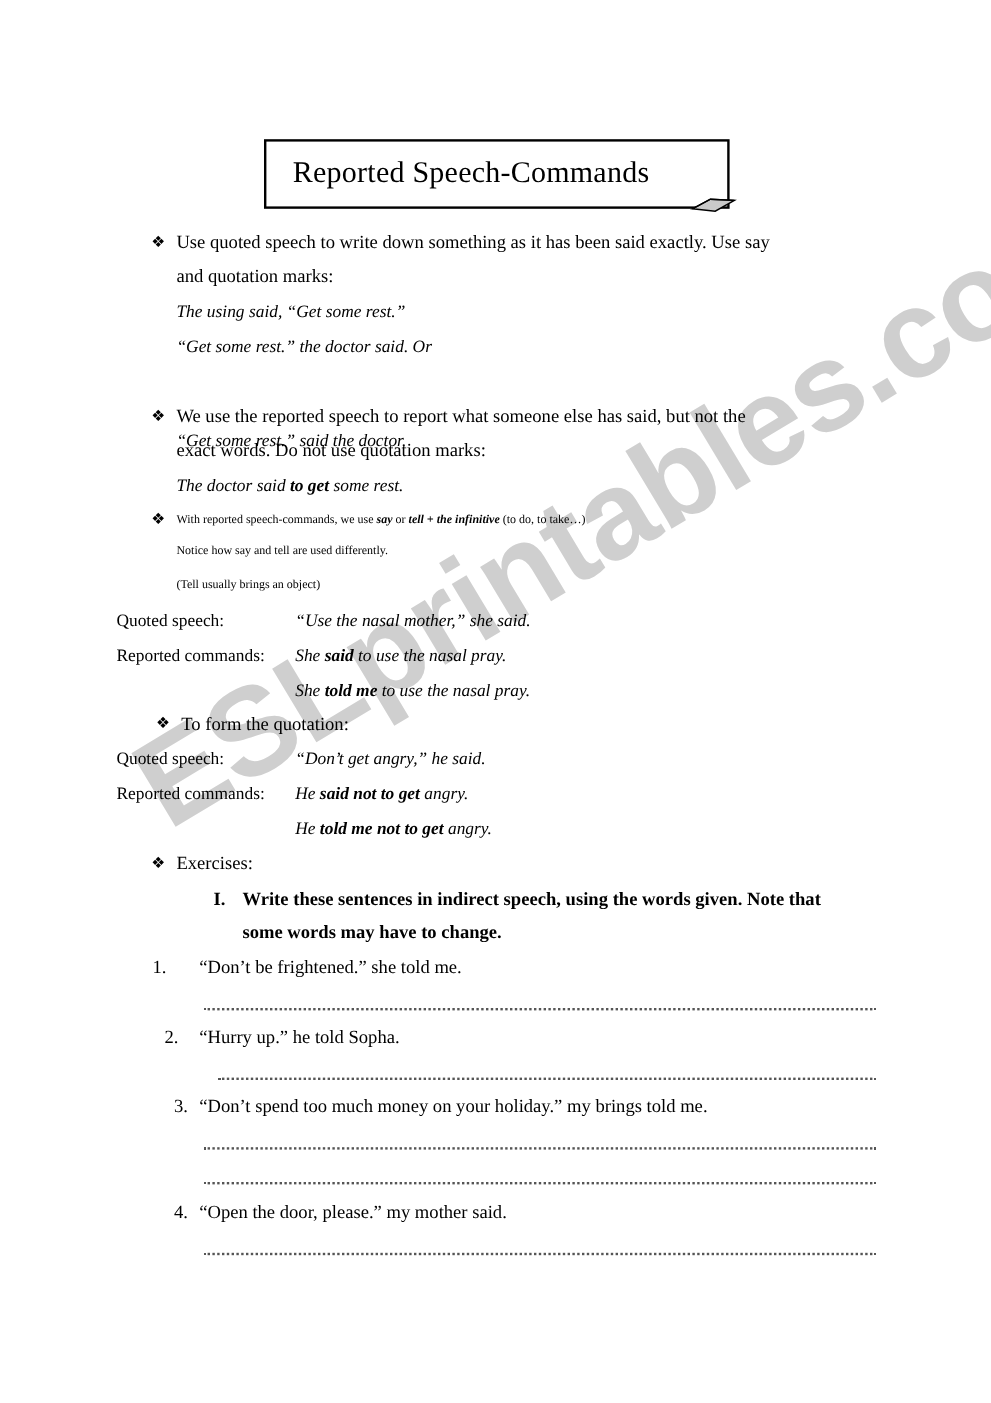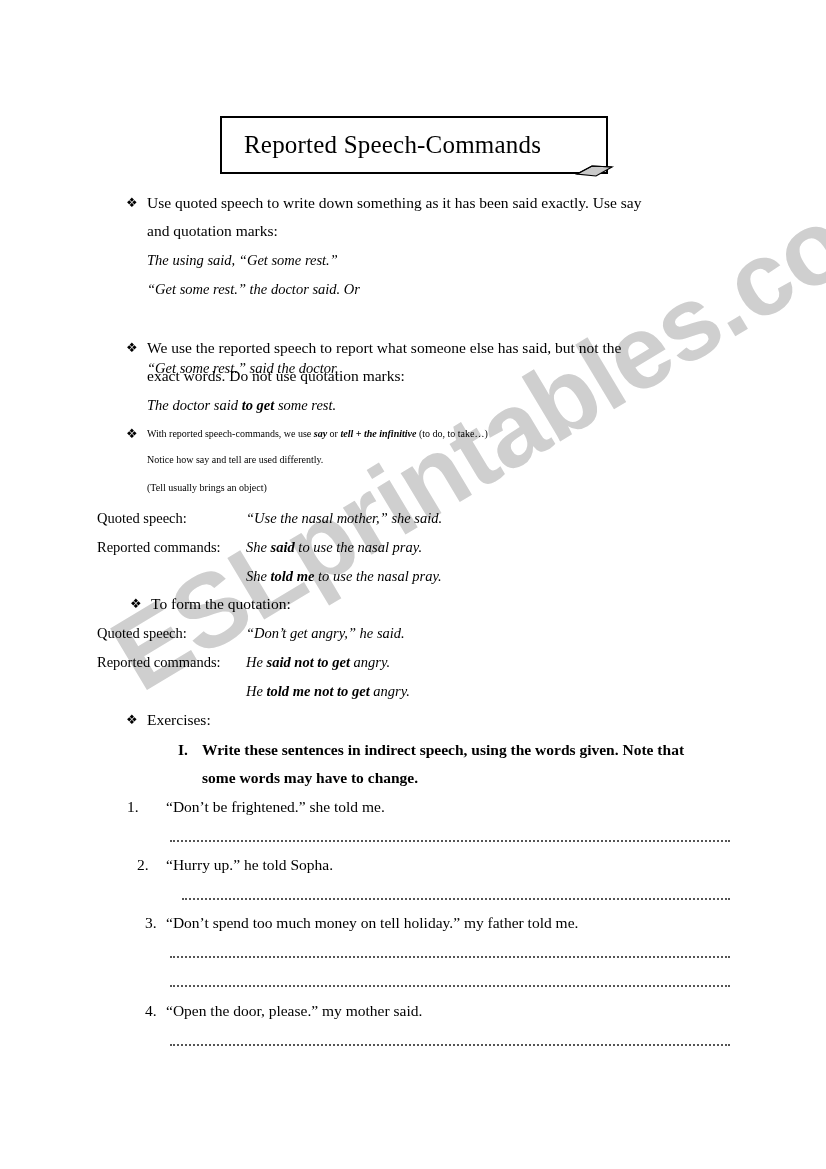--- a/index.html
+++ b/index.html
@@ -210,21 +210,21 @@
 
   <div class="tline numitem" style="left:127px; top:798px;">1.</div>
   <div class="tline numitem" style="left:166px; top:798px;">“Don’t be frightened.” she told me.</div>
   <div class="dotline" style="left:170px; top:838px; width:560px;"></div>
 
   <div class="tline numitem" style="left:137px; top:856px;">2.</div>
   <div class="tline numitem" style="left:166px; top:856px;">“Hurry up.” he told Sopha.</div>
   <div class="dotline" style="left:182px; top:896px; width:548px;"></div>
 
   <div class="tline numitem" style="left:145px; top:914px;">3.</div>
-  <div class="tline numitem" style="left:166px; top:914px;">“Don’t spend too much money on tell holiday.” my father told me.</div>
+  <div class="tline numitem" style="left:166px; top:914px;">“Don’t spend too much money on your holiday.” my brings told me.</div>
   <div class="dotline" style="left:170px; top:954px; width:560px;"></div>
   <div class="dotline" style="left:170px; top:983px; width:560px;"></div>
 
   <div class="tline numitem" style="left:145px; top:1002px;">4.</div>
   <div class="tline numitem" style="left:166px; top:1002px;">“Open the door, please.” my mother said.</div>
   <div class="dotline" style="left:170px; top:1042px; width:560px;"></div>
 
 </div>
 
 </body></html>

